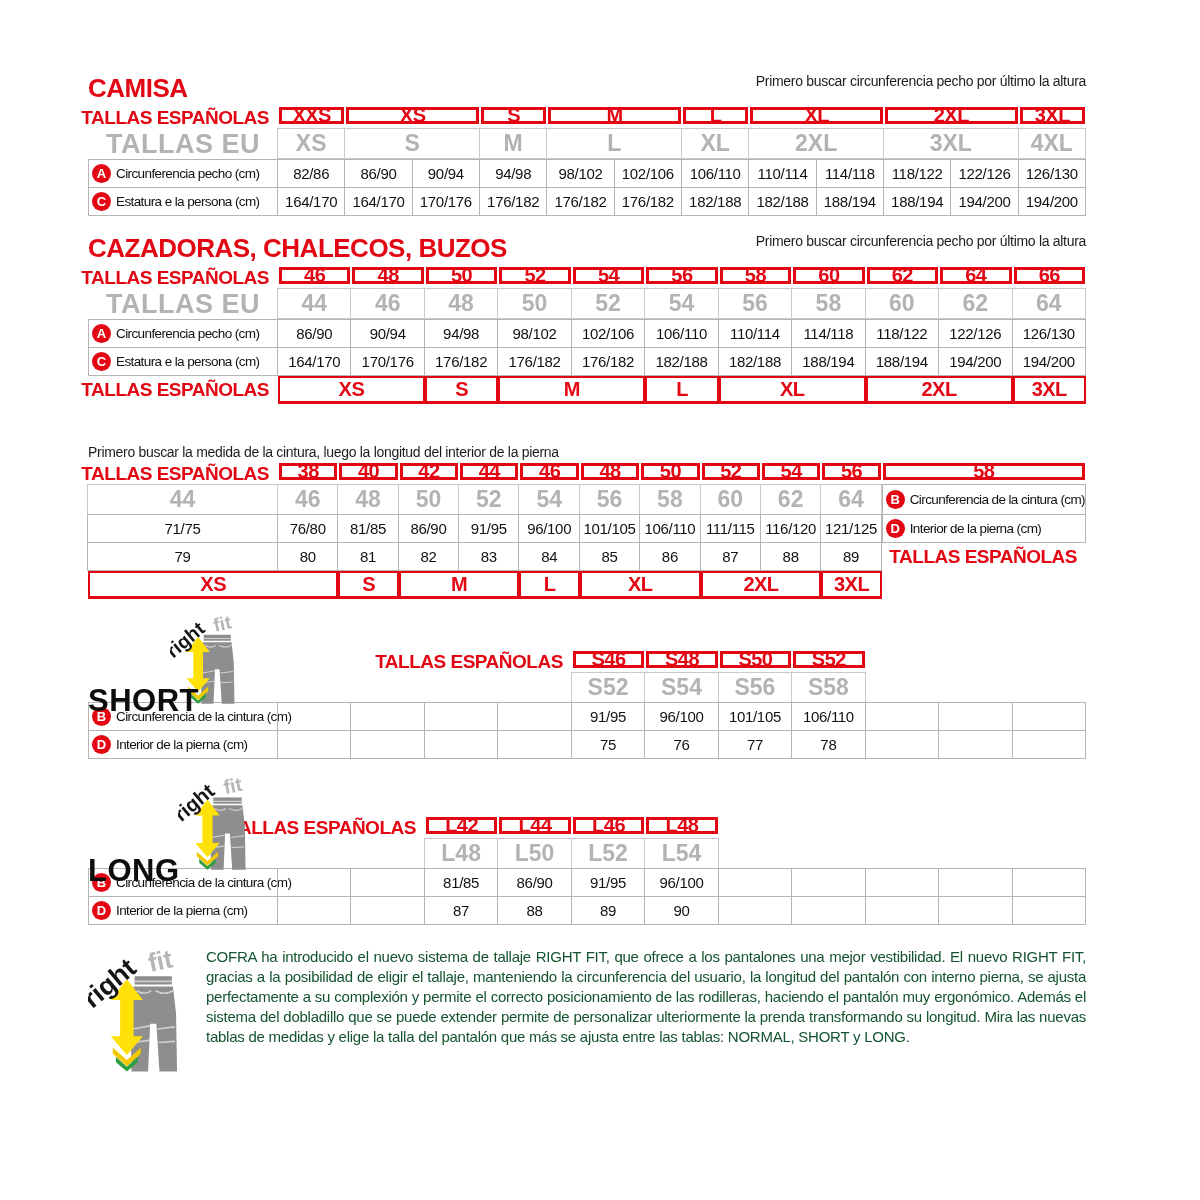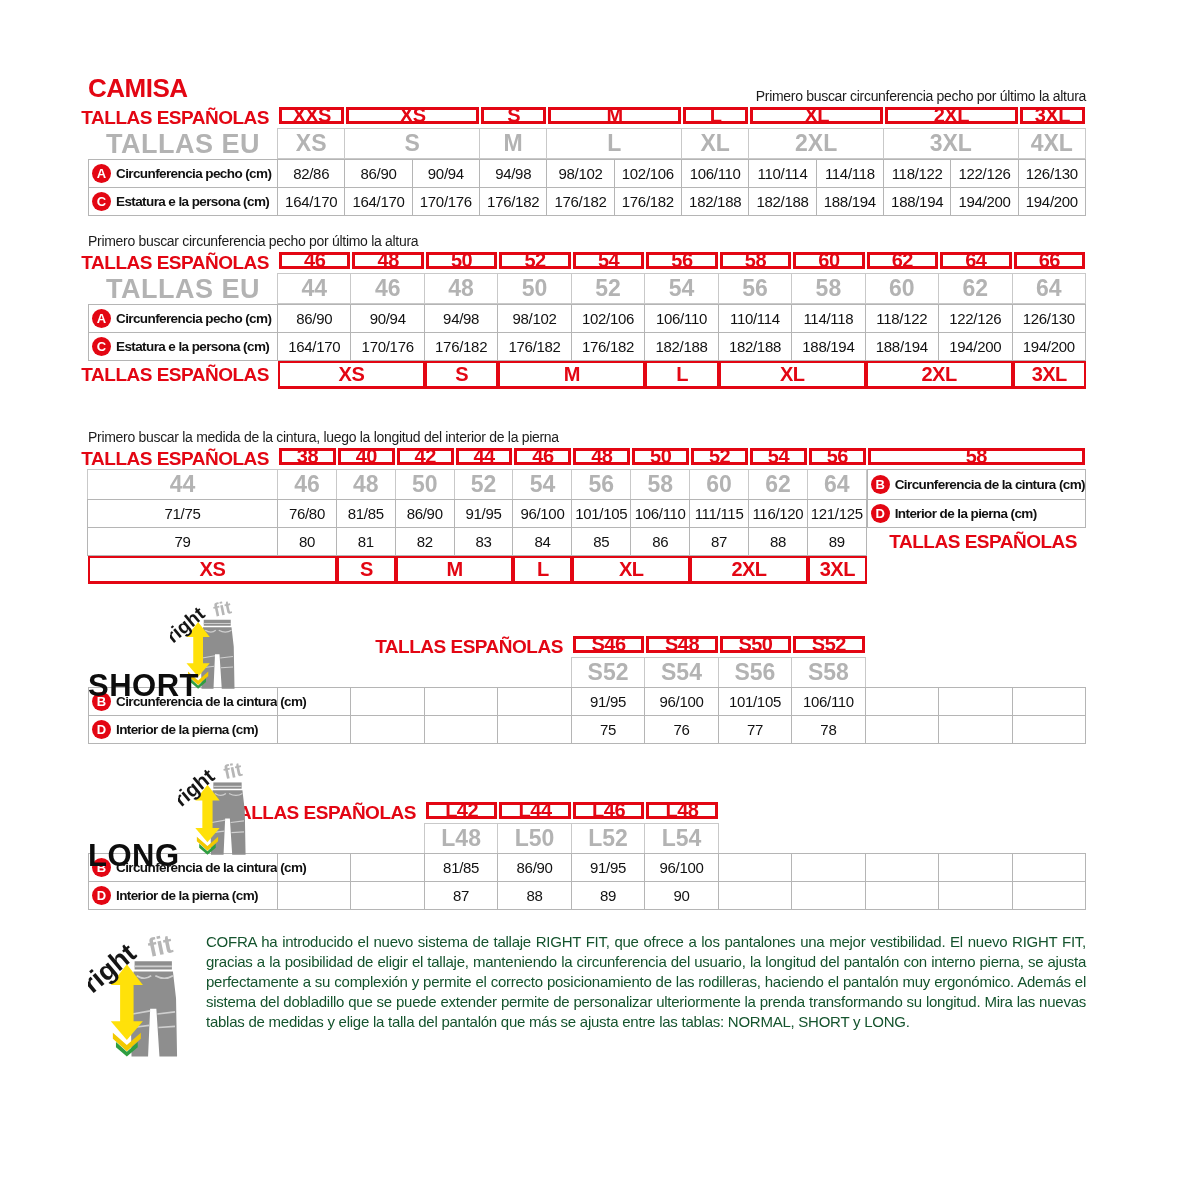--- a/index.html
+++ b/index.html
@@ -8,39 +8,39 @@
     --line:#b5b5b5;
     --line-light:#c9c9c9;
     --ink:#141414;
   }
   *{box-sizing:border-box;margin:0;padding:0;}
   html,body{background:#fff;}
   body{width:1200px;height:1200px;font-family:"Liberation Sans",sans-serif;color:var(--ink);overflow:hidden;}
   .content{margin-left:88px;width:998px;}
 
   
-  .sec-head{display:flex;justify-content:space-between;align-items:flex-end;margin-bottom:3px;}
+  .sec-head{display:flex;justify-content:space-between;align-items:flex-start;margin-bottom:3px;}
   .sec-title{color:var(--red);font-size:26px;font-weight:bold;letter-spacing:-0.5px;white-space:nowrap;}
   .note{font-size:14px;color:#1c1c1c;letter-spacing:-0.3px;white-space:nowrap;}
 
   
   .grid12{display:grid;grid-template-columns:190px repeat(12,1fr);}
   .grid11{display:grid;grid-template-columns:190px repeat(11,1fr);}
 
   .cell{display:flex;align-items:center;justify-content:center;}
   .red-cell{height:17px;border:3px solid var(--red);color:var(--red);font-weight:bold;font-size:20px;margin:0 1px;background:#fff;letter-spacing:-0.5px;}
   .letter-cell{height:28px;margin:0;border-width:2px 2px 3px 2px;}
   .gray-cell{height:31px;border:1px solid var(--line-light);margin:-1px 0 0 -1px;color:var(--gray-txt);font-weight:bold;font-size:23px;letter-spacing:0px;}
   .val-cell{height:29px;border:1px solid var(--line);margin:-1px 0 0 -1px;font-size:15px;color:#111;letter-spacing:-0.3px;}
   .spacer{border:none;}
 
   .lbl-es{display:flex;align-items:center;justify-content:flex-end;padding-right:9px;color:var(--red);font-weight:bold;font-size:19px;letter-spacing:-0.5px;white-space:nowrap;}
   .lbl-eu{display:flex;align-items:center;color:var(--gray-txt);font-weight:bold;font-size:27px;letter-spacing:0.5px;white-space:nowrap;}
   .lbl-row{display:flex;align-items:center;gap:5px;border:1px solid var(--line);margin:-1px 0 0 0;padding-left:3px;background:#fff;}
-  .lbl-row .txt{font-size:13.5px;letter-spacing:-0.6px;white-space:nowrap;color:#111;font-weight:bold;}
+  .lbl-row .txt{font-size:13.5px;letter-spacing:-0.6px;white-space:nowrap;color:#111;}
   .badge{width:19px;height:19px;border-radius:50%;background:var(--red);color:#fff;font-weight:bold;font-size:13px;display:flex;align-items:center;justify-content:center;flex:none;}
 
   
   #sec-camisa{padding-top:73px;}
   #sec-cazadoras{margin-top:17px;}
   #sec-pantalones{margin-top:40px;}
 
   
   .fit-sec{position:relative;}
   #sec-short{margin-top:16px;padding-top:36px;}
@@ -118,20 +118,21 @@
         <div class="cell val-cell">182/188</div>
         <div class="cell val-cell">188/194</div>
         <div class="cell val-cell">188/194</div>
         <div class="cell val-cell">194/200</div>
         <div class="cell val-cell">194/200</div>
       </div>
   </section>
 
   <section id="sec-cazadoras">
     <div class="sec-head">
+      <div class="sec-title">CAZADORAS, CHALECOS, BUZOS</div>
       <div class="note">Primero buscar circunferencia pecho por último la altura</div>
     </div>
     <div class="grid11" id="cazadoras-grid">
         <div class="cell lbl-es">TALLAS ESPAÑOLAS</div>
         <div class="cell red-cell">46</div>
         <div class="cell red-cell">48</div>
         <div class="cell red-cell">50</div>
         <div class="cell red-cell">52</div>
         <div class="cell red-cell">54</div>
         <div class="cell red-cell">56</div>

